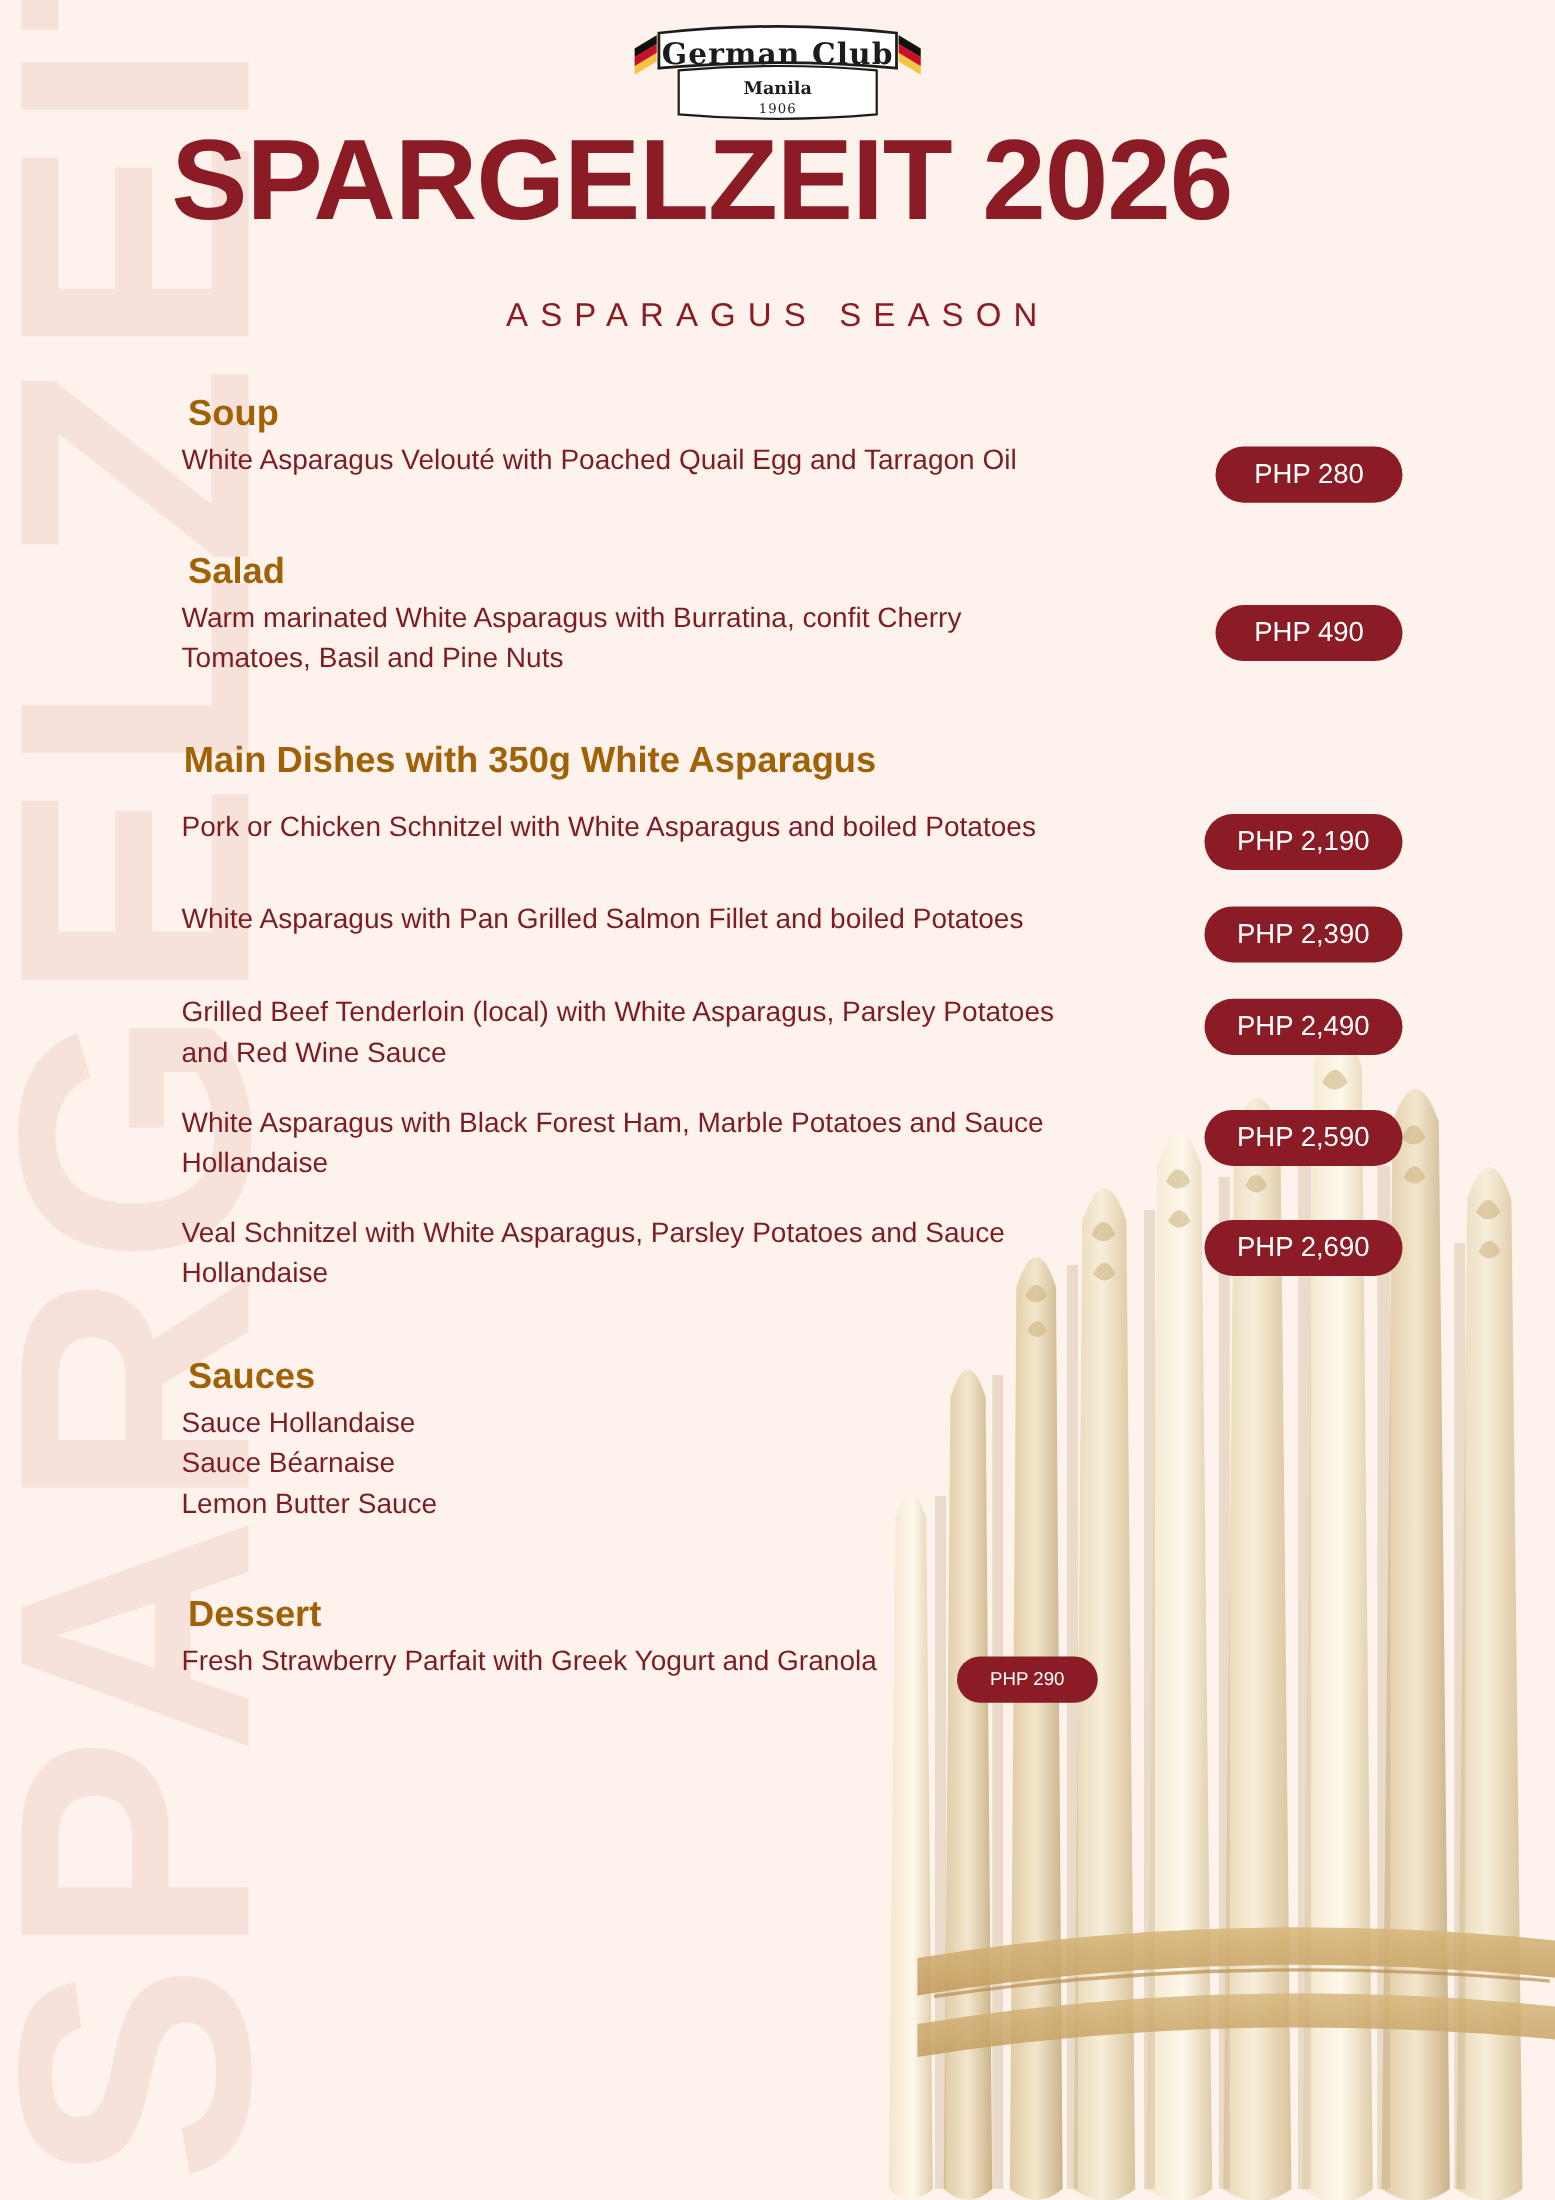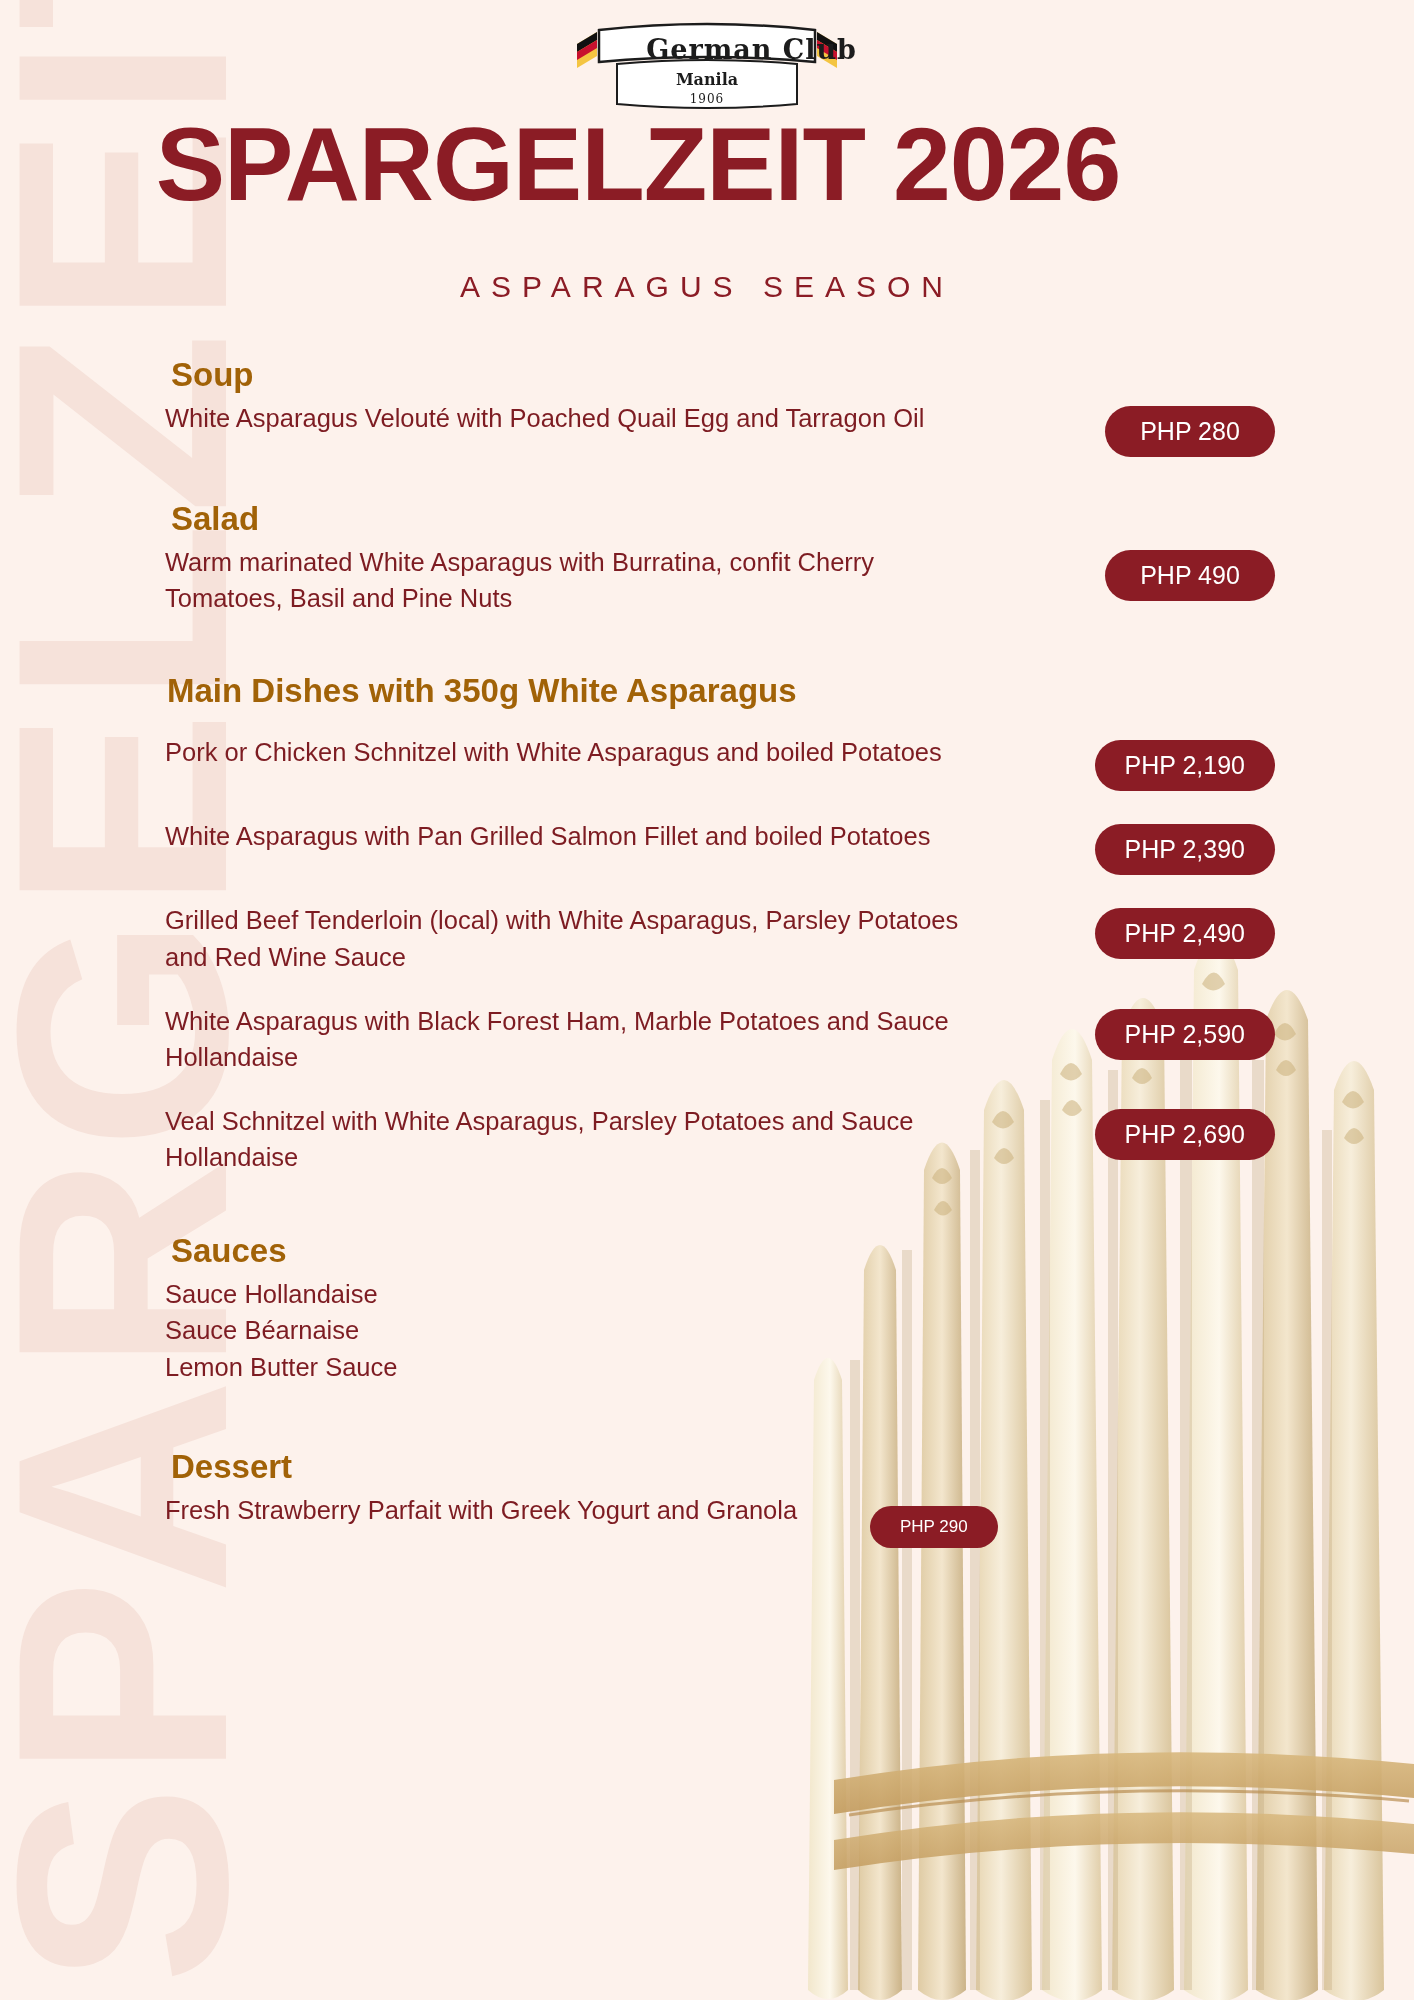--- a/index.html
+++ b/index.html
@@ -78,21 +78,20 @@
   .logo-name {
     position: absolute;
     top: 12px;
     left: 0;
     right: 0;
     font-family: "DejaVu Serif", serif;
     font-weight: bold;
     font-size: 27px;
     color: #1c1c1c;
     letter-spacing: 1px;
-    text-align: right;
   }
   .logo-city {
     position: absolute;
     top: 48px;
     left: 0;
     right: 0;
     font-family: "DejaVu Serif", serif;
     font-weight: bold;
     font-size: 16px;
     color: #1c1c1c;

